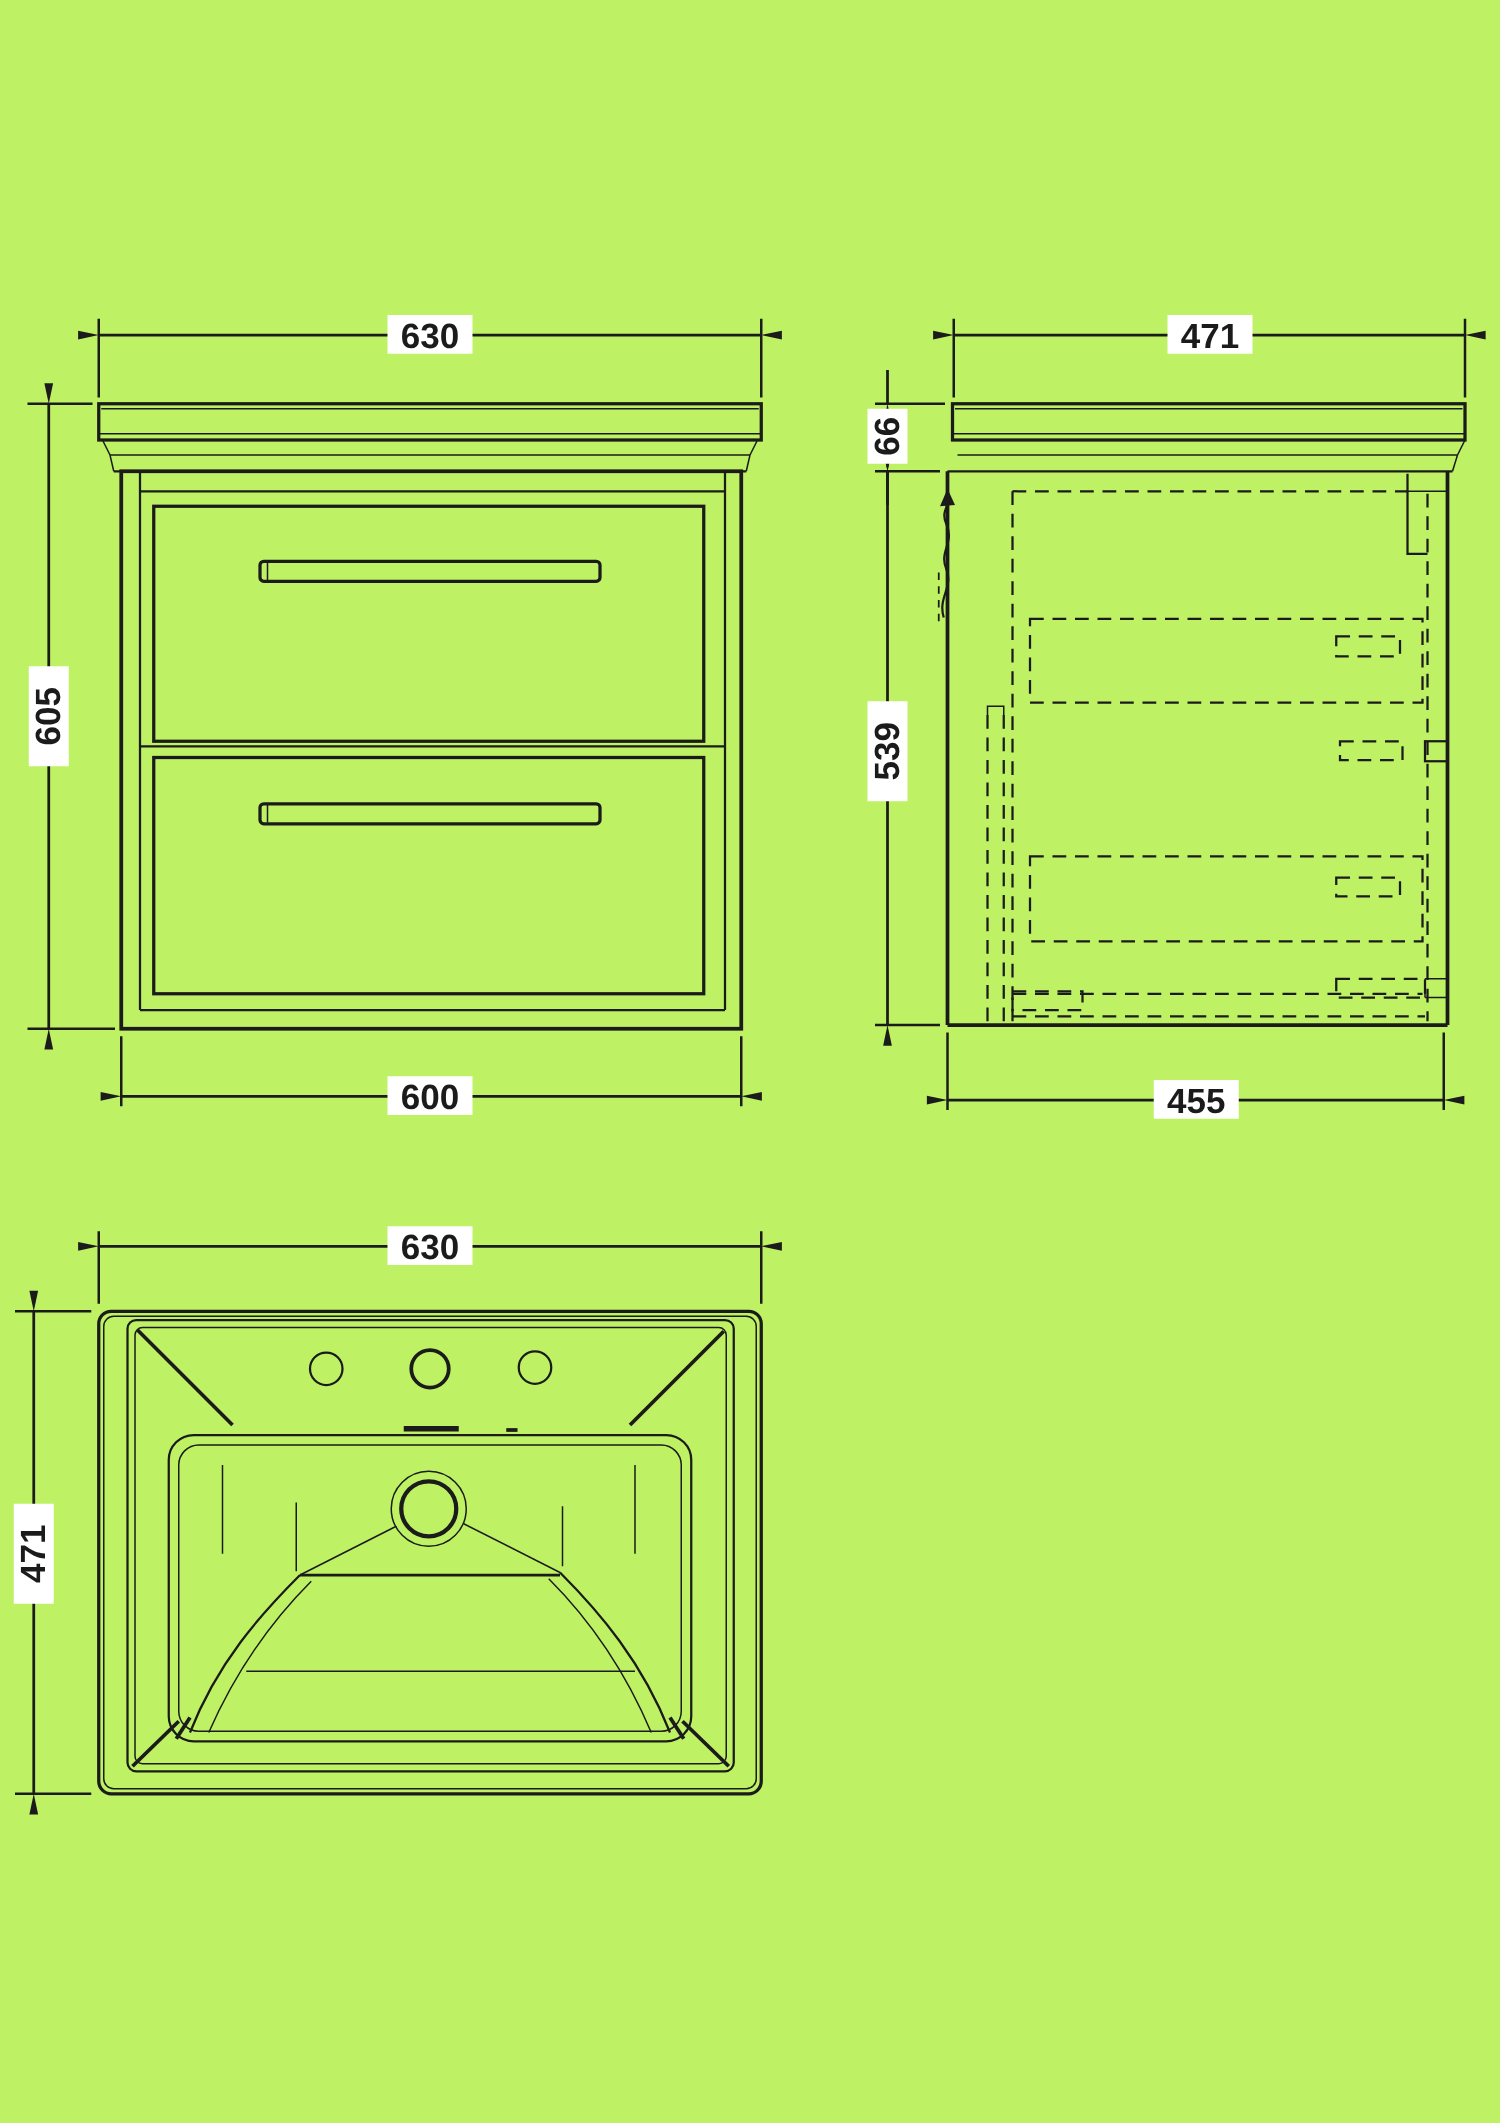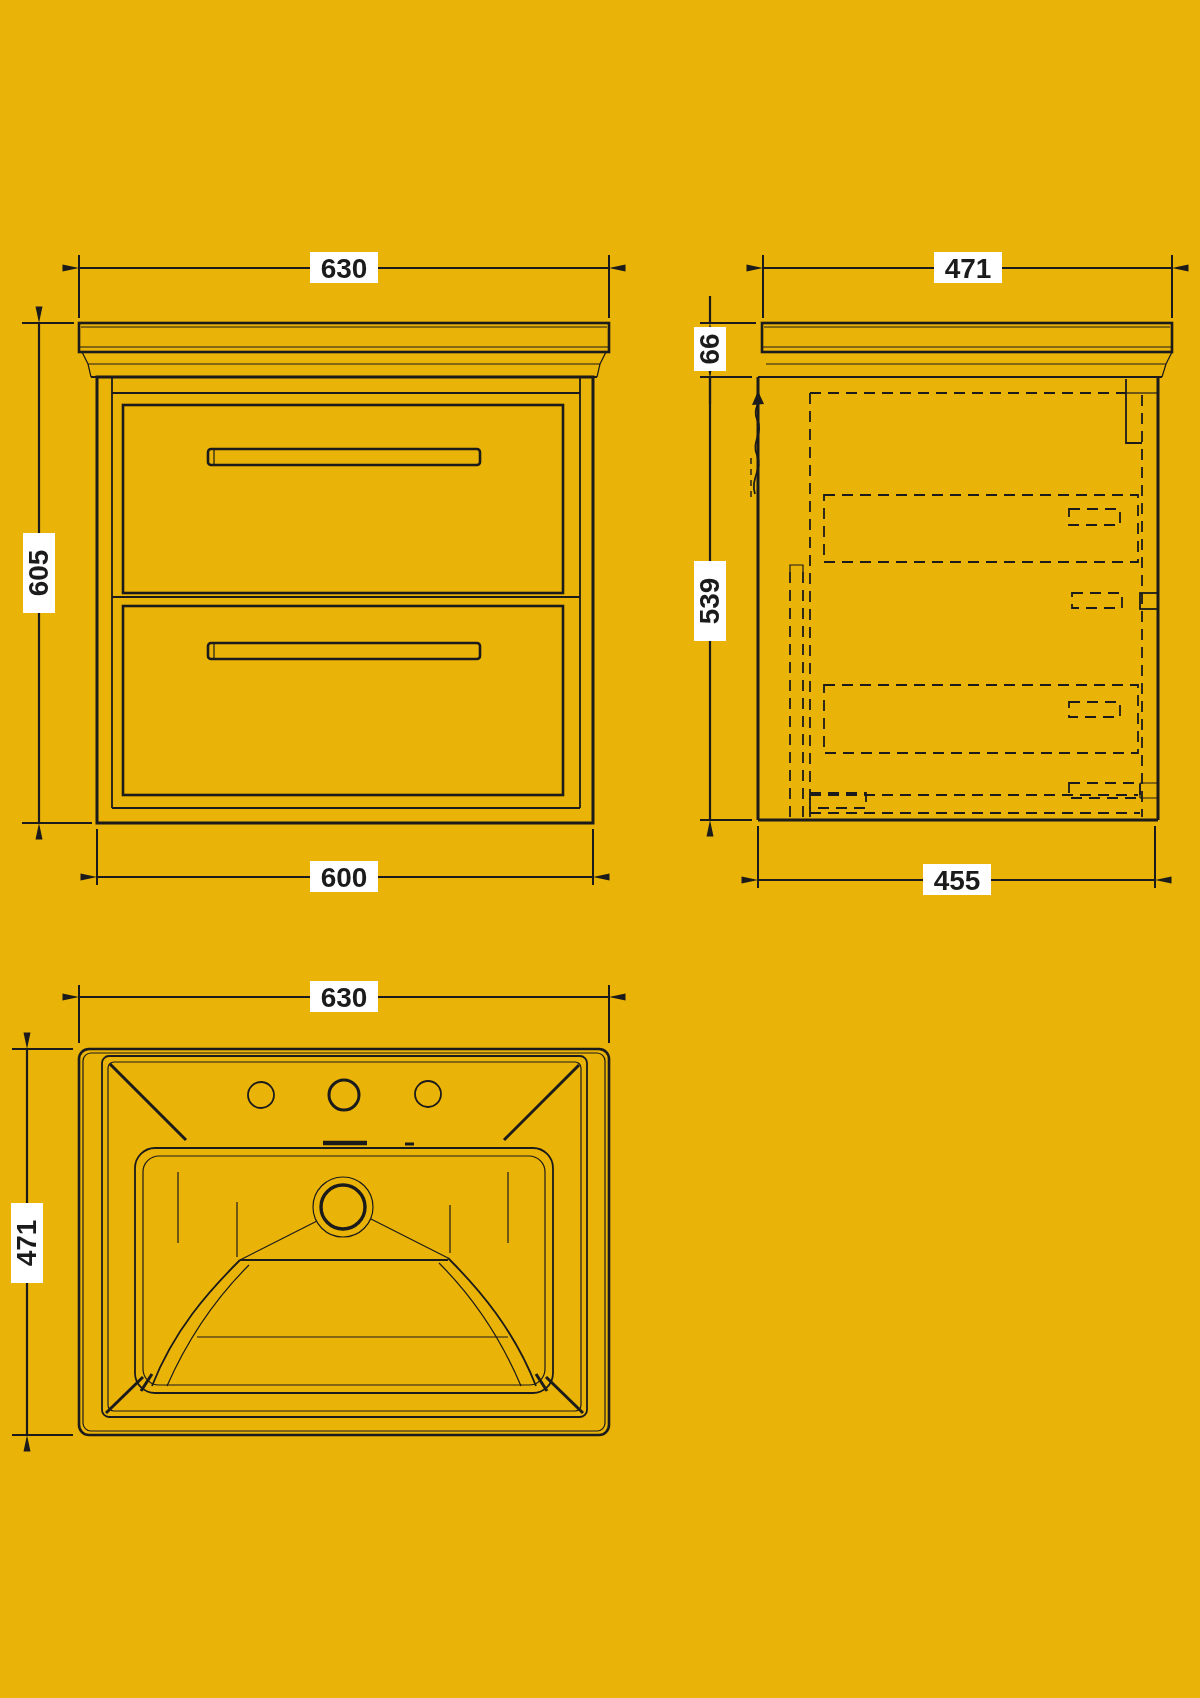--- a/index.html
+++ b/index.html
@@ -5,21 +5,21 @@
   html, body {
     margin: 0;
     padding: 0;
     background: #ffffff;
     font-family: "Liberation Sans", sans-serif;
   }
   .page {
     position: relative;
     width: 1200px;
     height: 1698px;
-    background: #eab308;
+    background: #bef264;
     overflow: hidden;
   }
   svg { display: block; }
   
   .thick  { stroke: #1b1b1b; stroke-width: 3;   fill: none; }
   .box    { stroke: #1b1b1b; stroke-width: 2.6; fill: none; }
   .med    { stroke: #1b1b1b; stroke-width: 1.8; fill: none; }
   .thin   { stroke: #1b1b1b; stroke-width: 1.2; fill: none; }
   .dash   { stroke: #1b1b1b; stroke-width: 1.8; fill: none; stroke-dasharray: 11 7; }
   .dash-s { stroke: #1b1b1b; stroke-width: 1.4; fill: none; stroke-dasharray: 6 5; }

